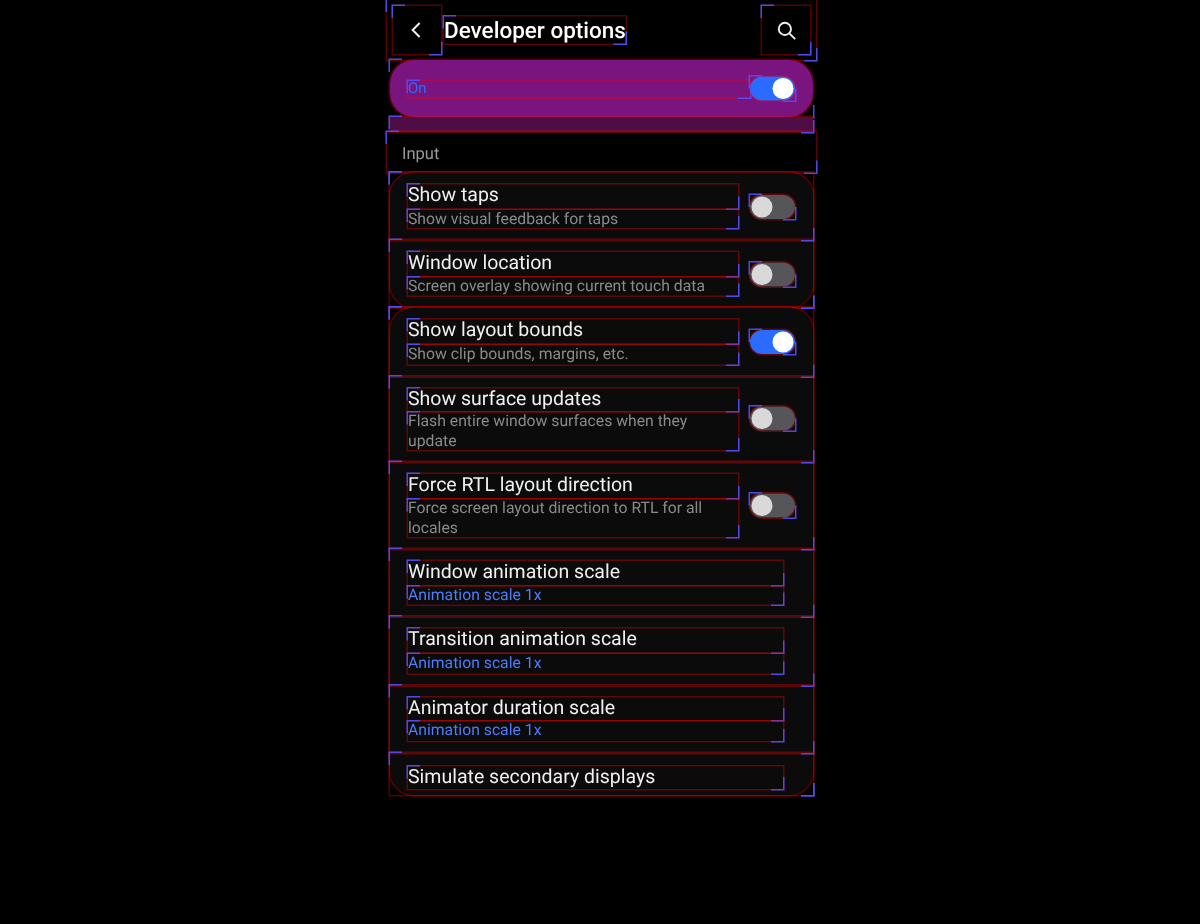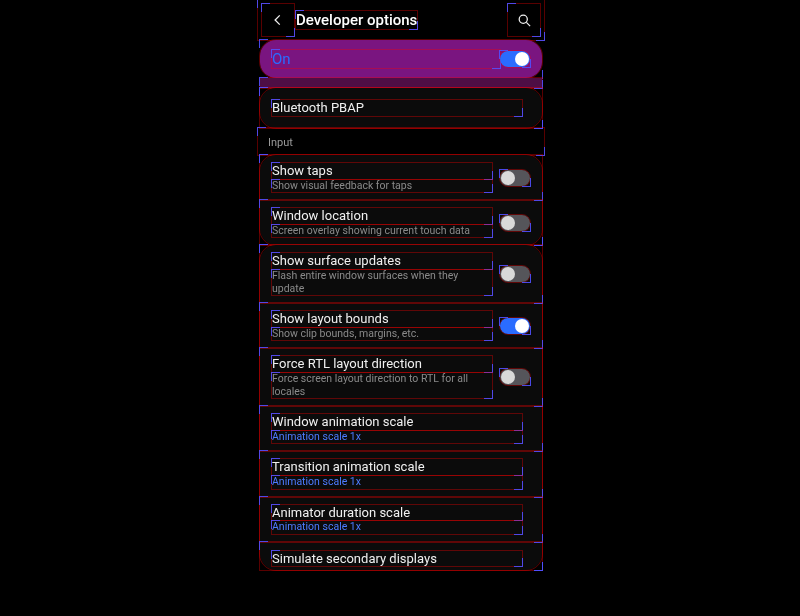--- a/index.html
+++ b/index.html
@@ -56,21 +56,21 @@
   
   .master-row {
     background:#7a1580;
     height:38px;
     display:flex;
     align-items:center;
     padding:0 12px;
     border-radius:16px;
     margin:0 2px;
   }
-  .master-label { color:#2a6cff; font-size:15px; flex:1;}
+  .master-label { color:#2a6cff; font-size:10px; flex:1;}
   .master-gap {
     height:10px;
     background:#4e0e45;
     margin:0 2px;
   }
 
   
   .section-header {
     color:#9a9a9a;
     font-size:11px;
@@ -131,27 +131,20 @@
   </div>
 
   <div class="master-row dbg">
     <div class="master-label dbg">On</div>
     <div class="switch on dbg">
         <div class="knob"></div>
       </div>
   </div>
   <div class="master-gap dbg"></div>
 
-  <div class="cardish dbg">
-    <div class="row dbg">
-      <div class="txt">
-        <div class="title dbg">Bluetooth PBAP</div>
-      </div>
-    </div>
-  </div>
 
   <div class="section-header dbg">Input</div>
 
   <div class="cardish dbg">
     <div class="row dbg">
       <div class="txt">
         <div class="title dbg">Show taps</div>
         <div class="sub dbg">Show visual feedback for taps</div>
       </div>
       <div class="switch off dbg">
@@ -166,38 +159,38 @@
       <div class="switch off dbg">
           <div class="knob"></div>
         </div>
     </div>
   </div>
 
 
   <div class="cardish dbg">
     <div class="row dbg">
       <div class="txt">
+        <div class="title dbg">Show layout bounds</div>
+        <div class="sub dbg">Show clip bounds, margins, etc.</div>
+      </div>
+      <div class="switch on dbg">
+          <div class="knob"></div>
+        </div>
+    </div>
+    <div class="row dbg">
+      <div class="txt">
         <div class="title dbg">Show surface updates</div>
         <div class="sub dbg">Flash entire window surfaces when they update</div>
       </div>
       <div class="switch off dbg">
           <div class="knob"></div>
         </div>
     </div>
     <div class="row dbg">
       <div class="txt">
-        <div class="title dbg">Show layout bounds</div>
-        <div class="sub dbg">Show clip bounds, margins, etc.</div>
-      </div>
-      <div class="switch on dbg">
-          <div class="knob"></div>
-        </div>
-    </div>
-    <div class="row dbg">
-      <div class="txt">
         <div class="title dbg">Force RTL layout direction</div>
         <div class="sub dbg">Force screen layout direction to RTL for all locales</div>
       </div>
       <div class="switch off dbg">
           <div class="knob"></div>
         </div>
     </div>
     <div class="row dbg">
       <div class="txt">
         <div class="title dbg">Window animation scale</div>

